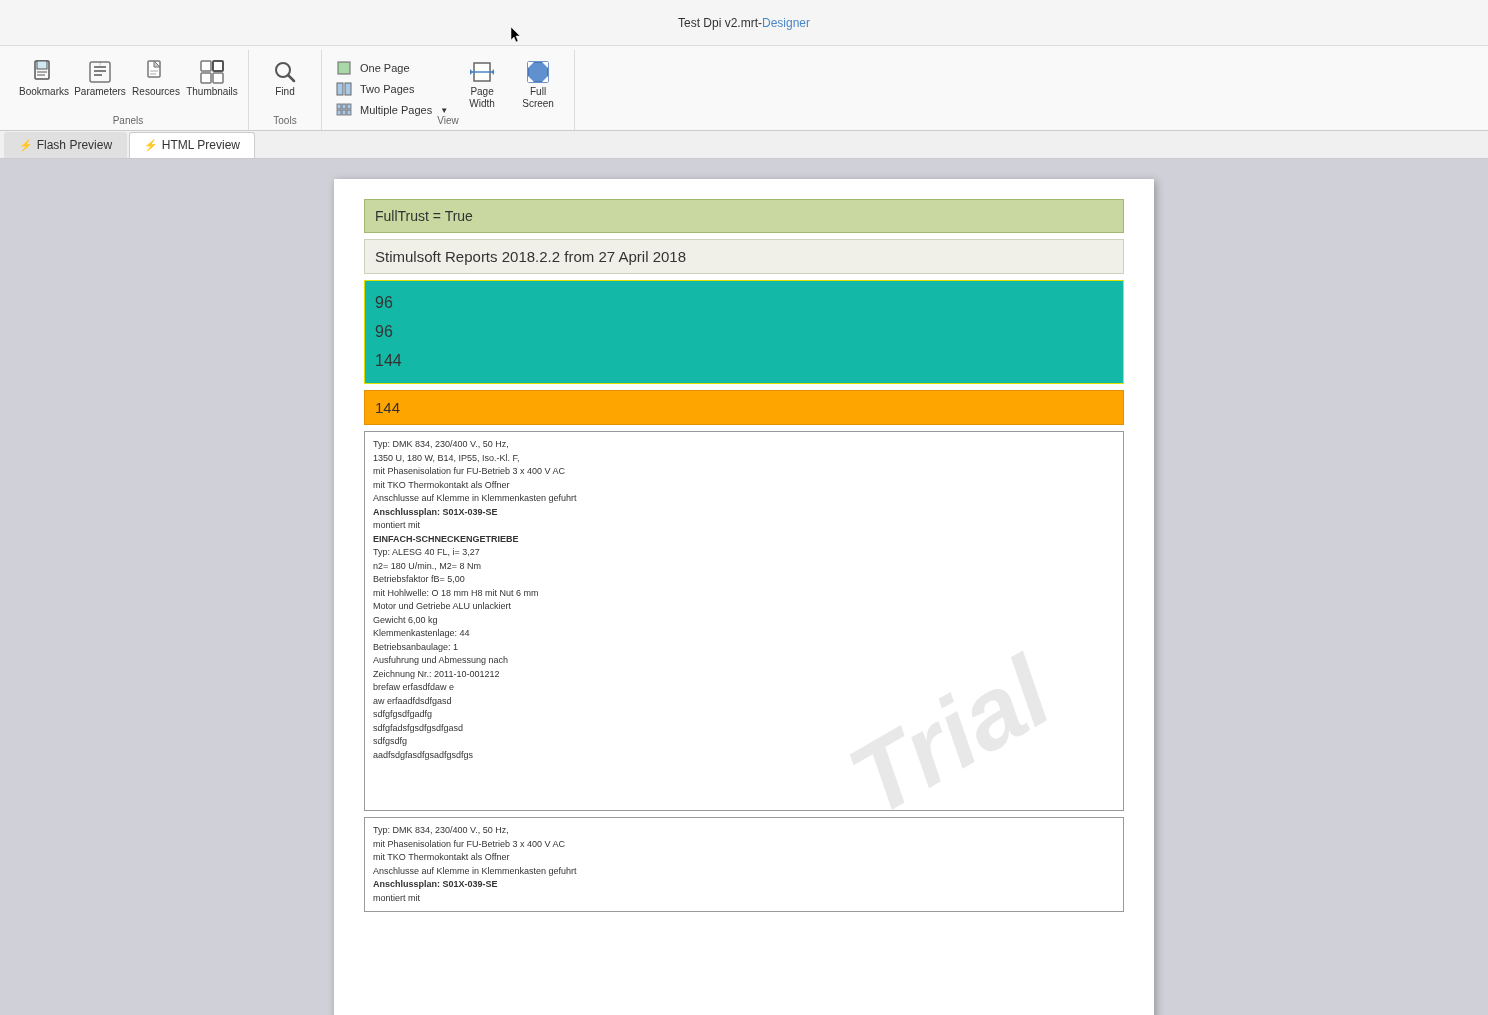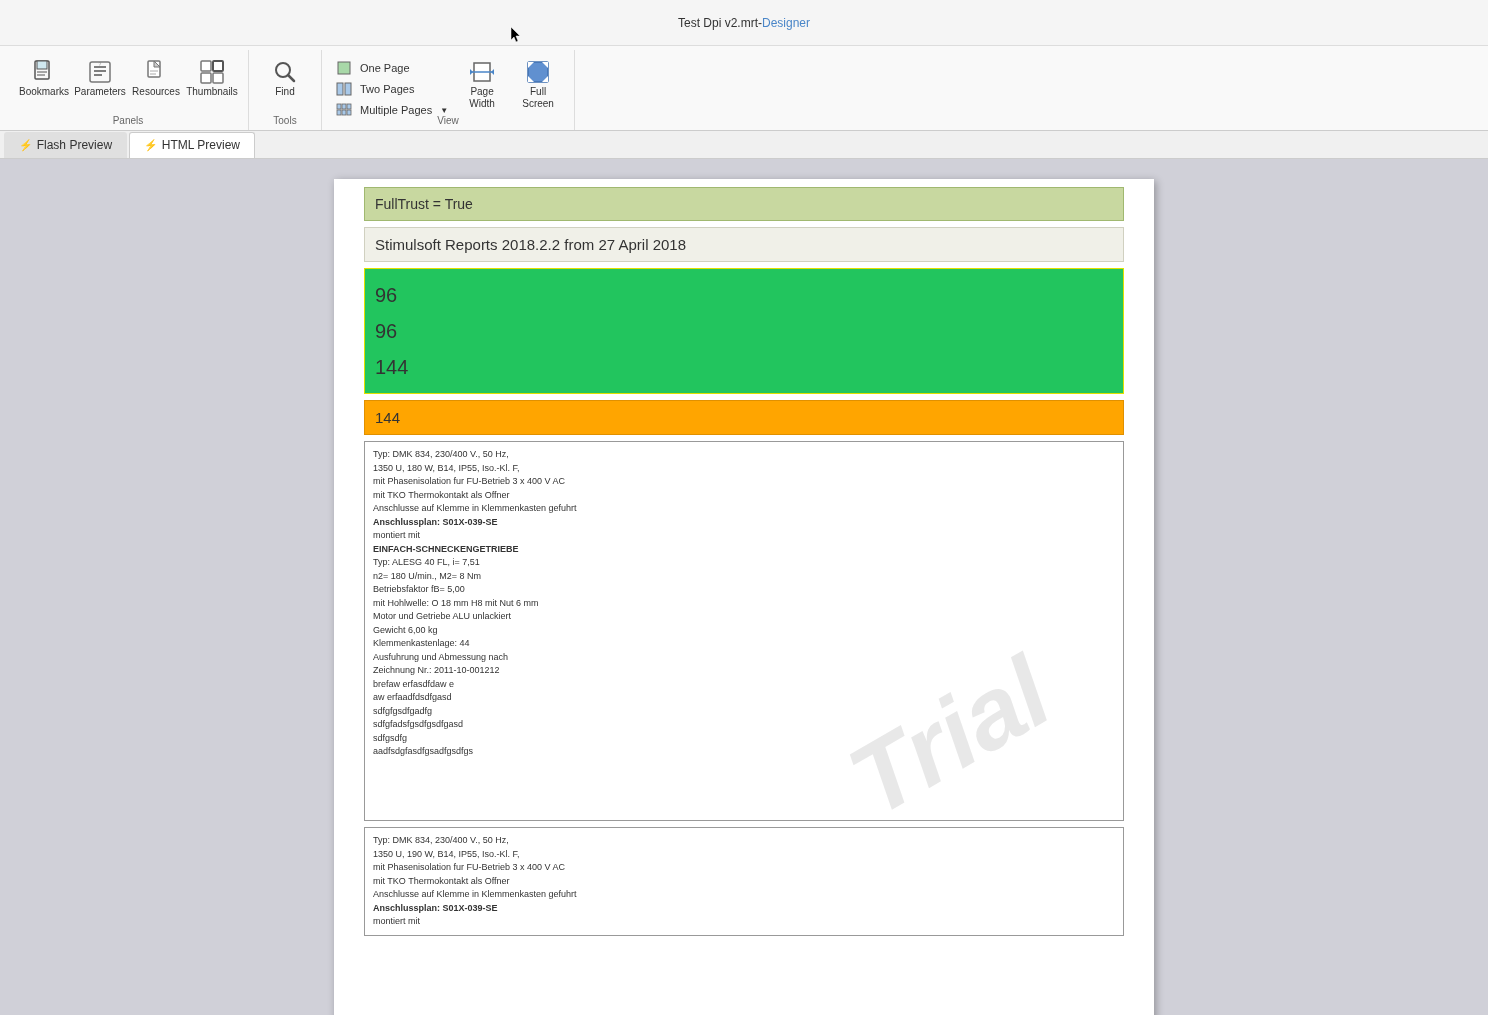--- a/index.html
+++ b/index.html
@@ -148,21 +148,21 @@
       background: white;
       width: 820px;
       min-height: 900px;
       position: relative;
       box-shadow: 2px 2px 8px rgba(0,0,0,0.3);
       padding: 0;
     }
 
     
     .report-content {
-      padding: 8px 30px;
+      padding: 20px 30px;
     }
 
     .report-band-green {
       background: #c8d8a0;
       border: 1px solid #a0b870;
       padding: 8px 10px;
       margin-bottom: 6px;
       font-size: 14px;
       color: #333;
     }
@@ -170,25 +170,25 @@
     .report-band-light {
       background: #f0f0e8;
       border: 1px solid #d0d0c0;
       padding: 8px 10px;
       margin-bottom: 6px;
       font-size: 15px;
       color: #333;
     }
 
     .report-band-yellow {
-      background: #22c55e;
+      background: #14b8a6;
       border: 1px solid #e0e000;
       padding: 8px 10px;
       margin-bottom: 6px;
-      font-size: 20px;
+      font-size: 16px;
       color: #333;
       line-height: 1.8;
     }
 
     .report-band-orange {
       background: #ffa500;
       border: 1px solid #e09000;
       padding: 8px 10px;
       margin-bottom: 6px;
       font-size: 15px;
@@ -426,40 +426,40 @@
 
       <div class="report-text-box">
         <div>Typ: DMK 834, 230/400 V., 50 Hz,</div>
         <div>1350 U, 180 W, B14, IP55, Iso.-Kl. F,</div>
         <div>mit Phasenisolation fur FU-Betrieb 3 x 400 V AC</div>
         <div>mit TKO Thermokontakt als Offner</div>
         <div>Anschlusse auf Klemme in Klemmenkasten gefuhrt</div>
         <div><strong>Anschlussplan: S01X-039-SE</strong></div>
         <div>montiert mit</div>
         <div><strong>EINFACH-SCHNECKENGETRIEBE</strong></div>
-        <div>Typ: ALESG 40 FL, i= 7,51</div>
+        <div>Typ: ALESG 40 FL, i= 3,27</div>
         <div>n2= 180 U/min., M2= 8 Nm</div>
         <div>Betriebsfaktor fB= 5,00</div>
         <div>mit Hohlwelle: O 18 mm H8 mit Nut 6 mm</div>
         <div>Motor und Getriebe ALU unlackiert</div>
         <div>Gewicht 6,00 kg</div>
         <div>Klemmenkastenlage: 44</div>
+        <div>Betriebsanbaulage: 1</div>
         <div>Ausfuhrung und Abmessung nach</div>
         <div>Zeichnung Nr.: 2011-10-001212</div>
         <div>brefaw erfasdfdaw e</div>
         <div>aw erfaadfdsdfgasd</div>
         <div>sdfgfgsdfgadfg</div>
         <div>sdfgfadsfgsdfgsdfgasd</div>
         <div>sdfgsdfg</div>
         <div>aadfsdgfasdfgsadfgsdfgs</div>
       </div>
 
       <div class="report-text-box-bottom">
         <div>Typ: DMK 834, 230/400 V., 50 Hz,</div>
-        <div>1350 U, 190 W, B14, IP55, Iso.-Kl. F,</div>
         <div>mit Phasenisolation fur FU-Betrieb 3 x 400 V AC</div>
         <div>mit TKO Thermokontakt als Offner</div>
         <div>Anschlusse auf Klemme in Klemmenkasten gefuhrt</div>
         <div><strong>Anschlussplan: S01X-039-SE</strong></div>
         <div>montiert mit</div>
       </div>
 
     </div>
   </div>
 </div>

